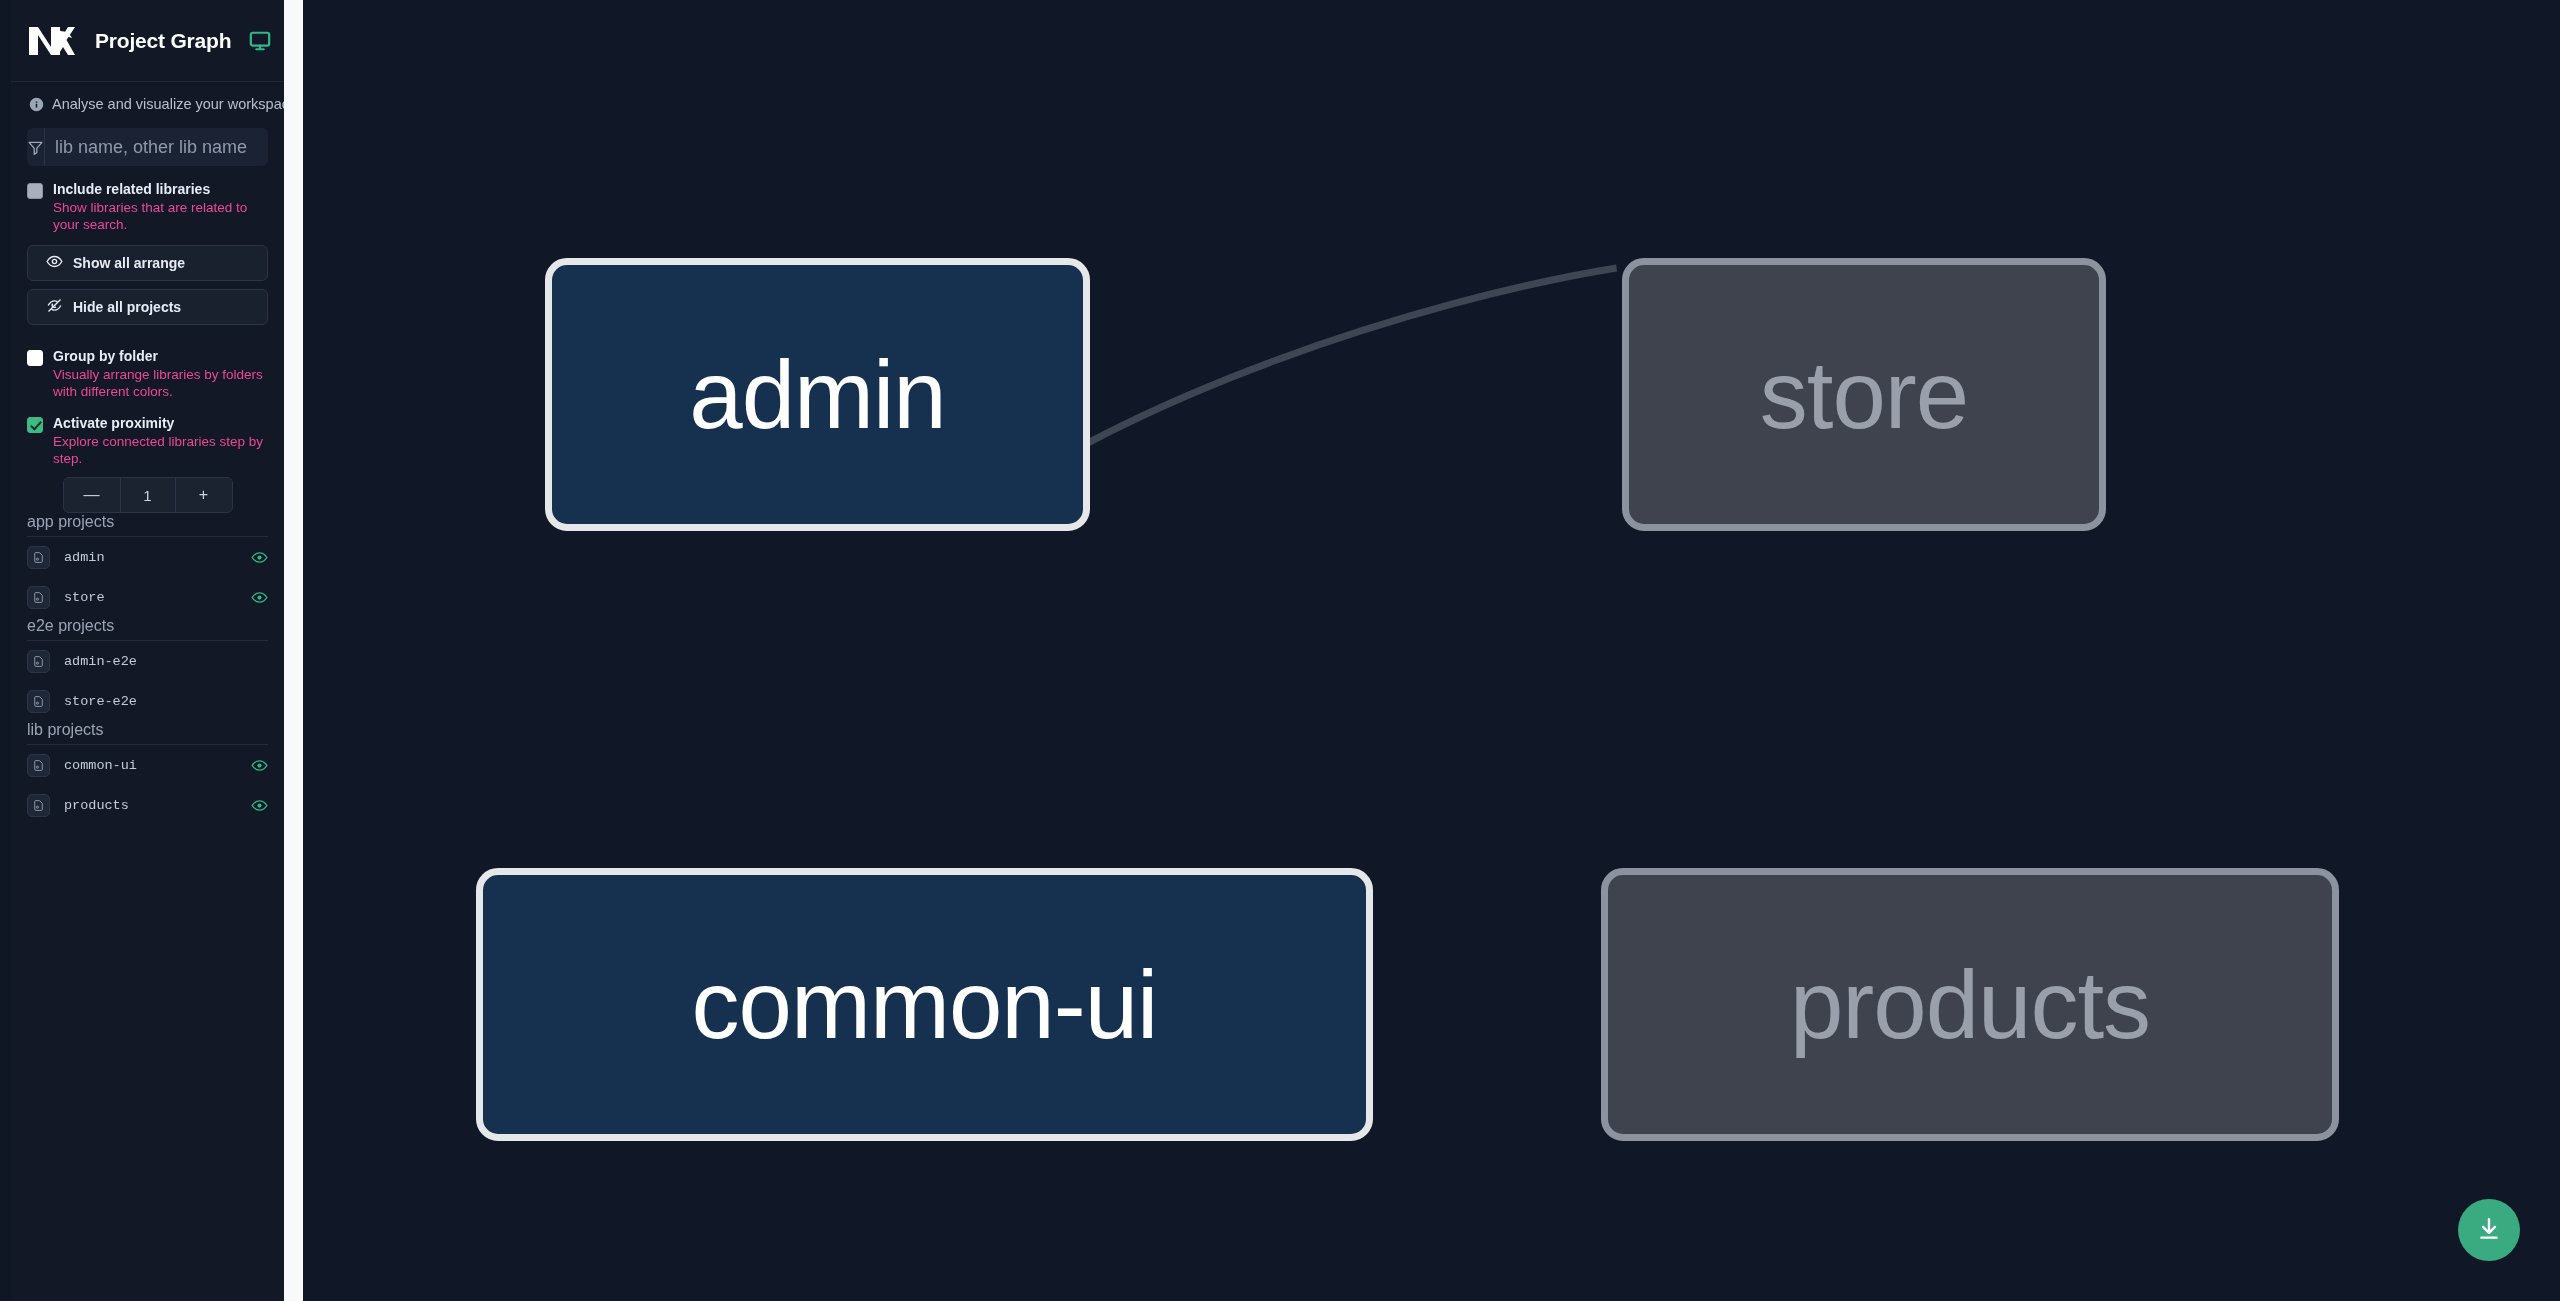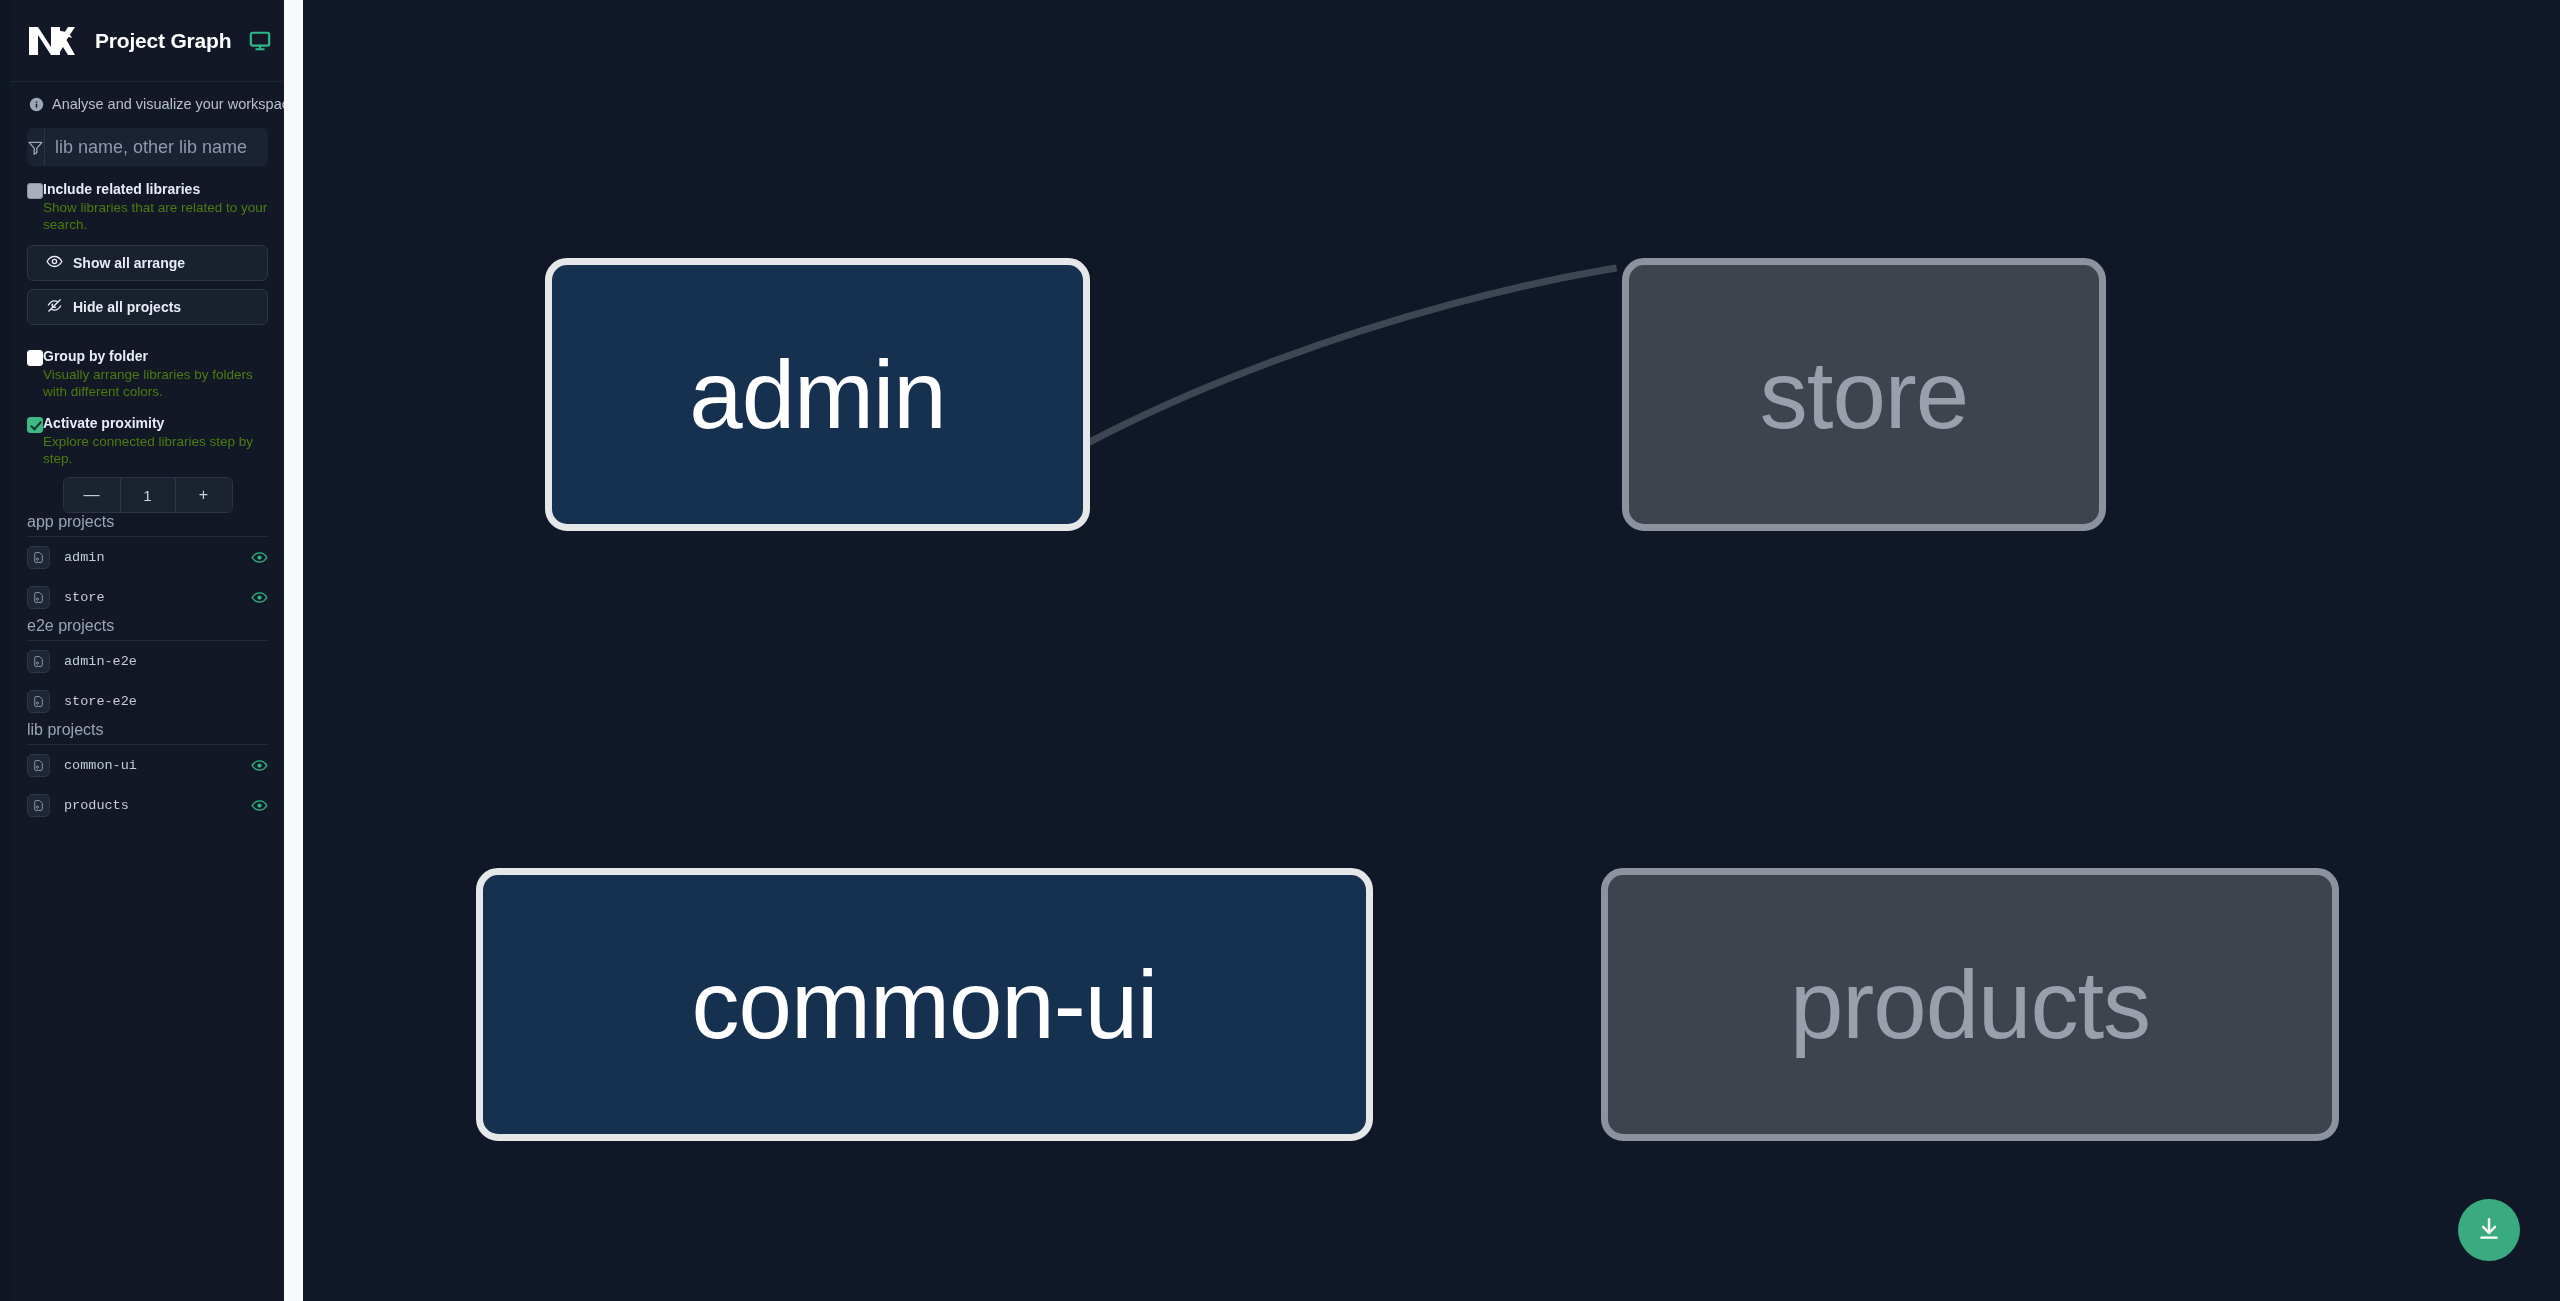--- a/index.html
+++ b/index.html
@@ -54,40 +54,40 @@
   }
   .funnel-icon { width: 17px; height: 17px; }
   .search-input {
     flex: 1; border: 0; outline: none; background: transparent;
     color: #cfd7e3; font-size: 18px;
     font-family: "Liberation Sans", sans-serif;
     padding: 0 10px;
   }
   .search-input::placeholder { color: #8e9aad; }
 
-  .check-group { display: flex; padding: 14px 16px 0 16px; }
+  .check-group { display: flex; padding: 14px 16px 0 16px; gap: 10px; }
   .cbox {
     width: 16px; height: 16px; flex: 0 0 16px; margin-top: 3px;
     border-radius: 3px; border: 1px solid #8a93a3;
     background: #a9b0bb;
     position: relative;
   }
   .cbox.white { background: #ffffff; border-color: #ffffff; }
   .cbox.checked {
     background: #3fba84; border-color: #3fba84;
   }
   .cbox.checked::after {
     content: ""; position: absolute;
     left: 5px; top: 1px; width: 4px; height: 9px;
     border: solid #14362a; border-width: 0 2px 2px 0;
     transform: rotate(42deg);
   }
   .check-text { flex: 1; }
   .check-label { color: #e8edf5; font-size: 14px; font-weight: 700; line-height: 17px; }
-  .check-desc { color: #4d7c0f; font-size: 13.5px; line-height: 17px; margin-top: 1px; }
+  .check-desc { color: #ec4899; font-size: 13.5px; line-height: 17px; margin-top: 1px; }
 
   .btn-wrap { padding: 12px 16px 0 16px; }
   .ctl-btn {
     width: 100%; height: 36px;
     background: #19212f;
     border: 1px solid #2b3547;
     border-radius: 6px;
     display: flex; align-items: center; gap: 10px;
     padding-left: 18px;
     color: #e7ecf4; font-size: 14px; font-weight: 700;

